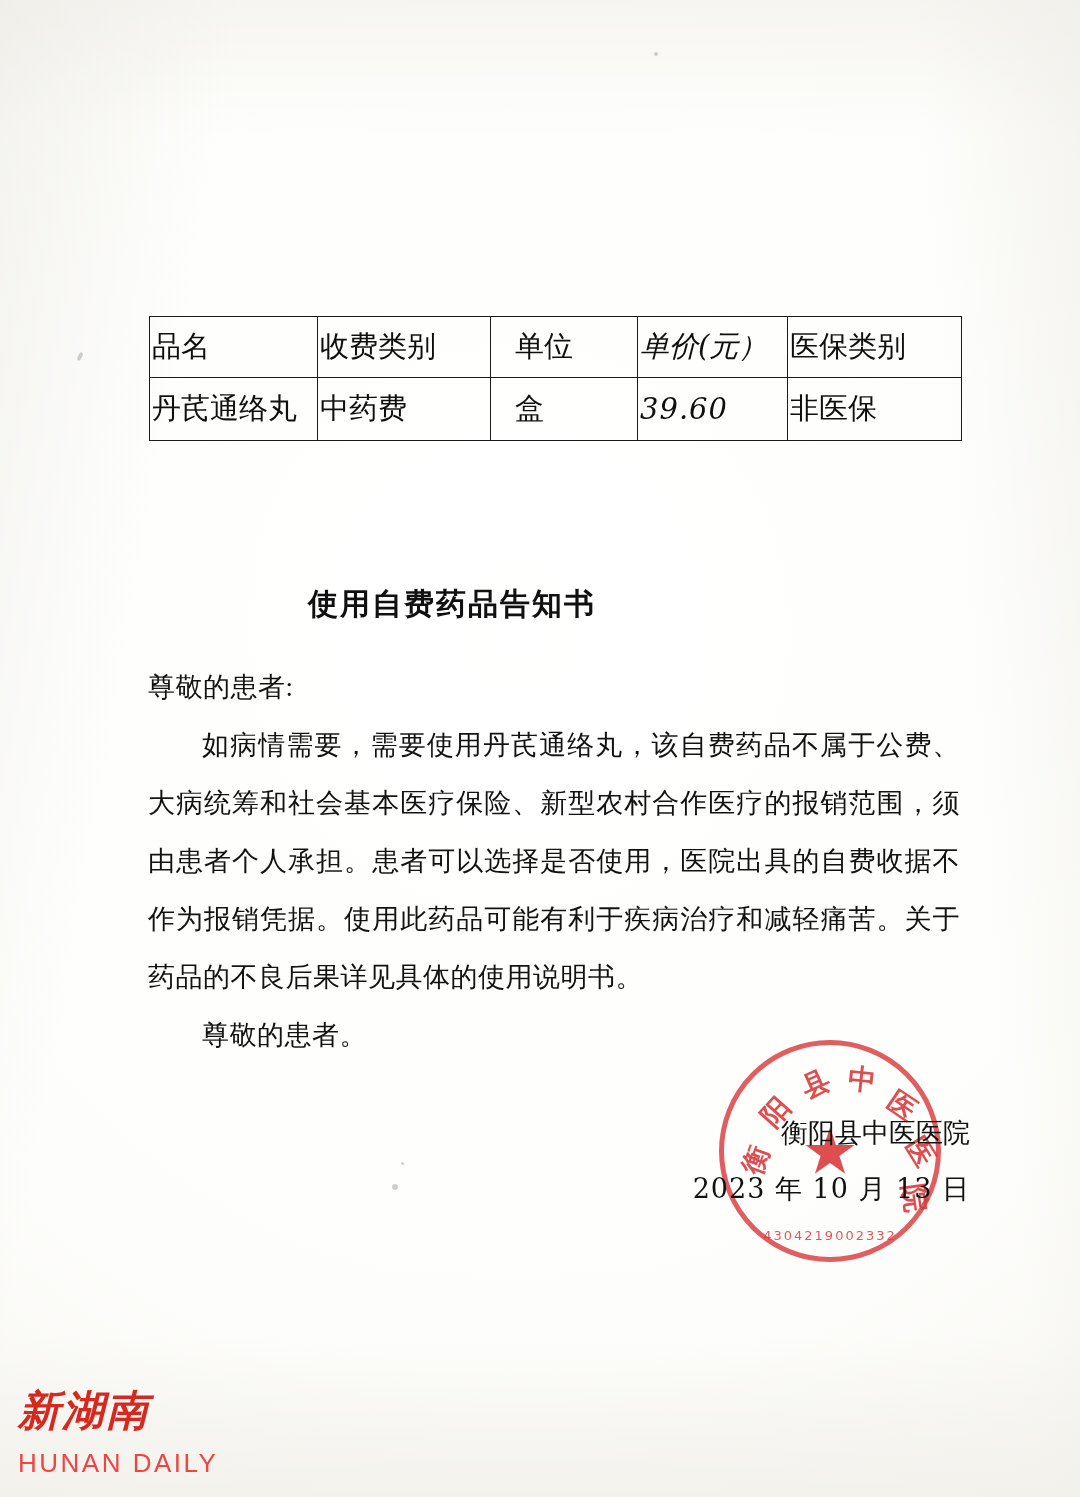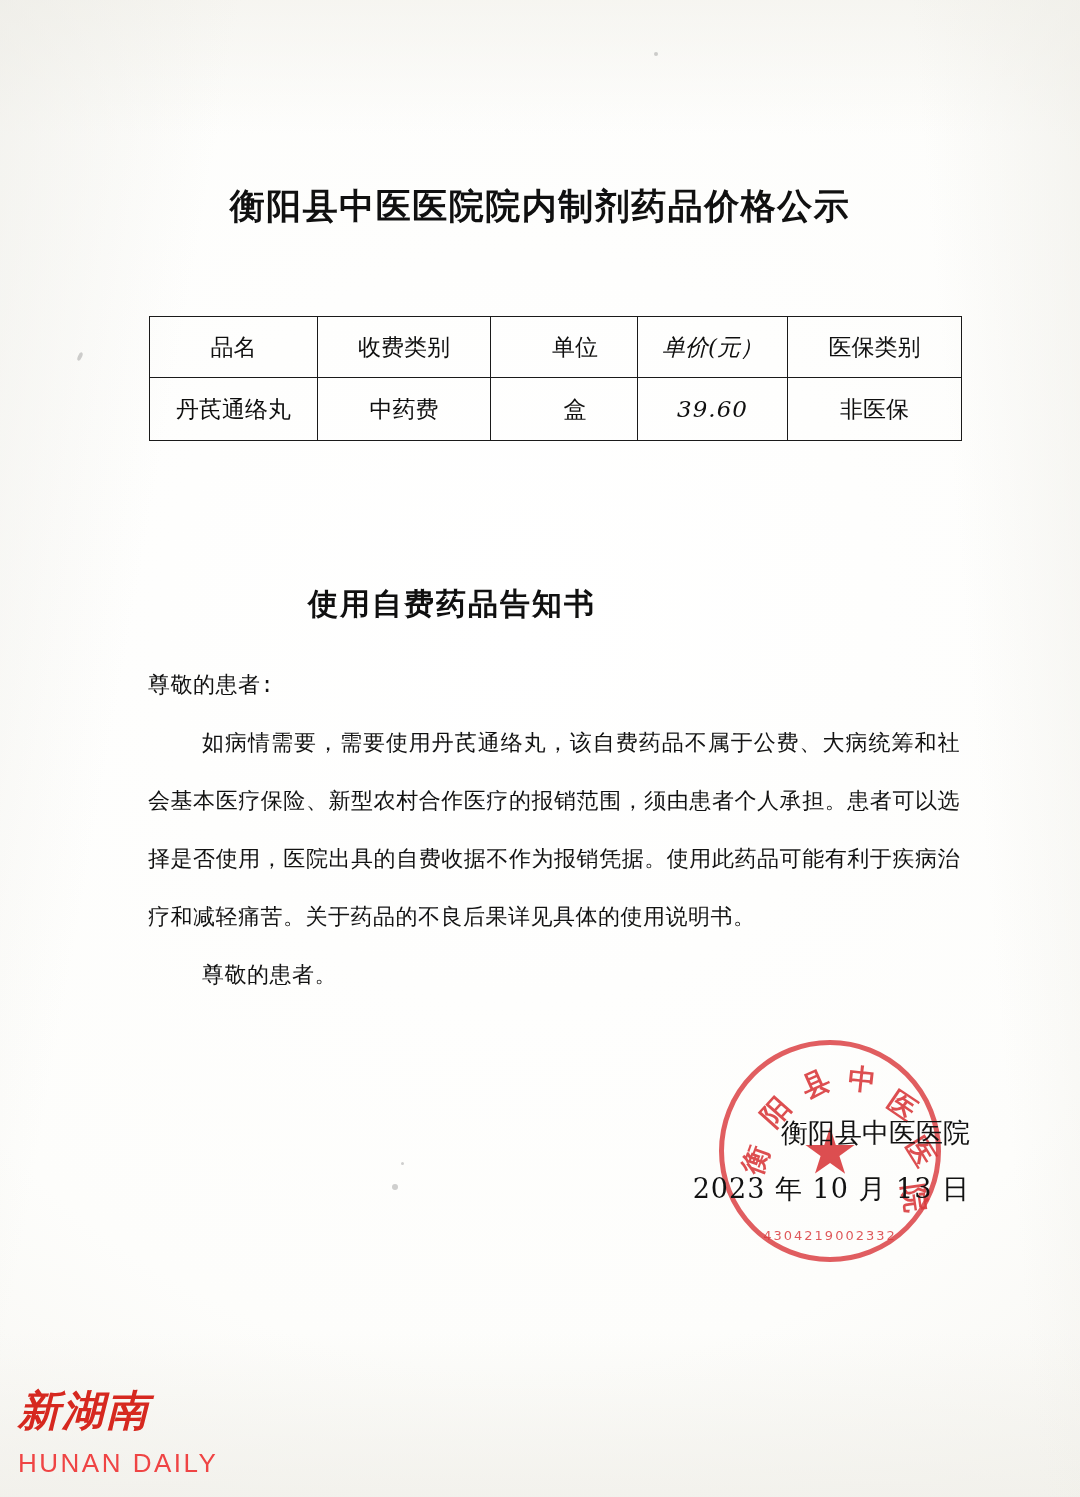--- a/index.html
+++ b/index.html
@@ -58,23 +58,23 @@
     position: absolute;
     top: 316px;
     left: 149px;
     width: 765px;
     border-collapse: collapse;
     table-layout: fixed;
   }
   .price-table td, .price-table th {
     border: 1.3px solid #1a1a1a;
     height: 60px;
-    text-align: center;
+    text-align: left;
     vertical-align: middle;
-    font-size: 23px;
+    font-size: 29px;
     font-weight: normal;
     color: #0f0f0f;
     font-family: "DejaVu Serif", "Liberation Serif", serif;
     padding: 0 2px;
   }
   .price-table .c0 { width: 163px; }
   .price-table .c1 { width: 168px; }
   .price-table .c2 { width: 120px; padding-left: 24px; }
   .price-table .c3 { width: 145px; font-style: italic; }
   .price-table .c4 { width: 169px; }
@@ -94,24 +94,24 @@
     color: #101010;
     font-family: "DejaVu Serif", "Liberation Serif", serif;
   }
 
   
   .body-text {
     position: absolute;
     top: 658px;
     left: 148px;
     width: 812px;
-    font-size: 22px;
+    font-size: 27px;
     line-height: 58px;
     color: #121212;
-    font-family: Liberation Mono, monospace;
+    font-family: Liberation Serif, serif;
     letter-spacing: 0.5px;
   }
   .body-text p {
     margin: 0;
     text-align: justify;
     text-justify: inter-ideograph;
   }
   .indent { text-indent: 54px; }
 
   
@@ -214,21 +214,20 @@
 
 <div id="page"></div>
 
 <div class="content">
 
   <div class="speck" style="left:78px; top:352px; width:4px; height:9px; transform:rotate(25deg);"></div>
   <div class="speck" style="left:392px; top:1184px; width:6px; height:6px;"></div>
   <div class="speck" style="left:401px; top:1162px; width:3px; height:3px;"></div>
   <div class="speck" style="left:654px; top:52px; width:4px; height:4px;"></div>
 
-  <div class="doc-title">衡阳县中医医院院内制剂药品价格公示</div>
 
   <table class="price-table">
     <tbody>
         <tr>
       <th class="c0">品名</th>
       <th class="c1">收费类别</th>
       <th class="c2">单位</th>
       <th class="c3">单价(元）</th>
       <th class="c4">医保类别</th>
     </tr>

